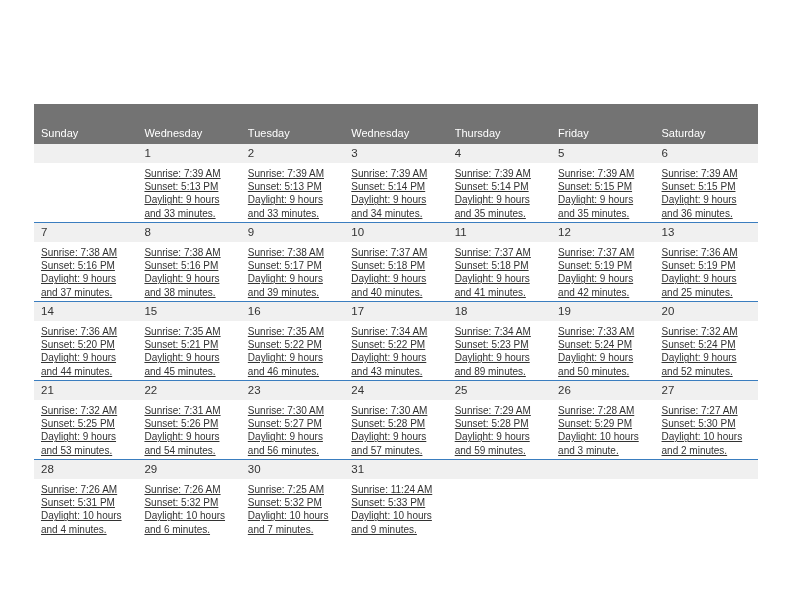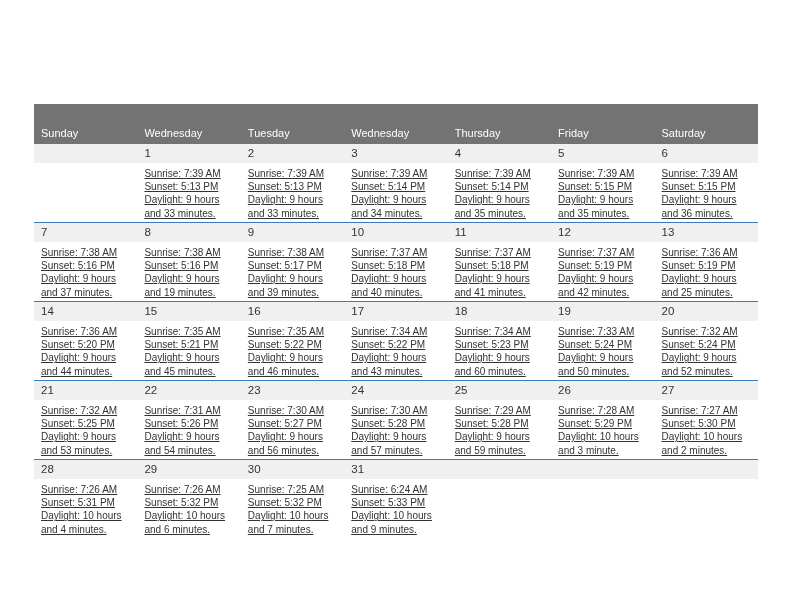--- a/index.html
+++ b/index.html
@@ -221,21 +221,21 @@
               <div>Daylight: 9 hours</div>
               <div>and 37 minutes.</div>
             </div>
           </td>
           <td>
             <div class="daynum">8</div>
             <div class="dayinfo">
               <div>Sunrise: 7:38 AM</div>
               <div>Sunset: 5:16 PM</div>
               <div>Daylight: 9 hours</div>
-              <div>and 19 minutes.</div>
+              <div>and 38 minutes.</div>
             </div>
           </td>
           <td>
             <div class="daynum">9</div>
             <div class="dayinfo">
               <div>Sunrise: 7:38 AM</div>
               <div>Sunset: 5:17 PM</div>
               <div>Daylight: 9 hours</div>
               <div>and 39 minutes.</div>
             </div>
@@ -313,21 +313,21 @@
               <div>Daylight: 9 hours</div>
               <div>and 43 minutes.</div>
             </div>
           </td>
           <td>
             <div class="daynum">18</div>
             <div class="dayinfo">
               <div>Sunrise: 7:34 AM</div>
               <div>Sunset: 5:23 PM</div>
               <div>Daylight: 9 hours</div>
-              <div>and 60 minutes.</div>
+              <div>and 89 minutes.</div>
             </div>
           </td>
           <td>
             <div class="daynum">19</div>
             <div class="dayinfo">
               <div>Sunrise: 7:33 AM</div>
               <div>Sunset: 5:24 PM</div>
               <div>Daylight: 9 hours</div>
               <div>and 50 minutes.</div>
             </div>
@@ -431,21 +431,21 @@
             <div class="dayinfo">
               <div>Sunrise: 7:25 AM</div>
               <div>Sunset: 5:32 PM</div>
               <div>Daylight: 10 hours</div>
               <div>and 7 minutes.</div>
             </div>
           </td>
           <td>
             <div class="daynum">31</div>
             <div class="dayinfo">
-              <div>Sunrise: 6:24 AM</div>
+              <div>Sunrise: 11:24 AM</div>
               <div>Sunset: 5:33 PM</div>
               <div>Daylight: 10 hours</div>
               <div>and 9 minutes.</div>
             </div>
           </td>
           <td class="empty">
             <div class="daynum"></div>
           </td>
           <td class="empty">
             <div class="daynum"></div>

